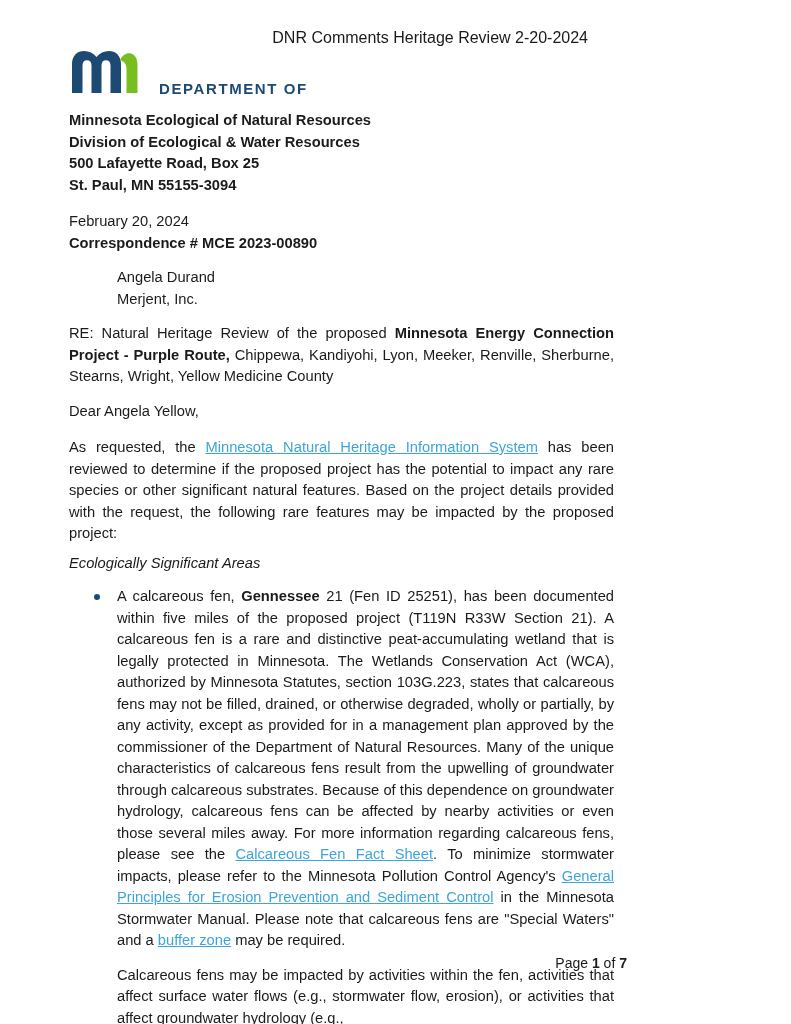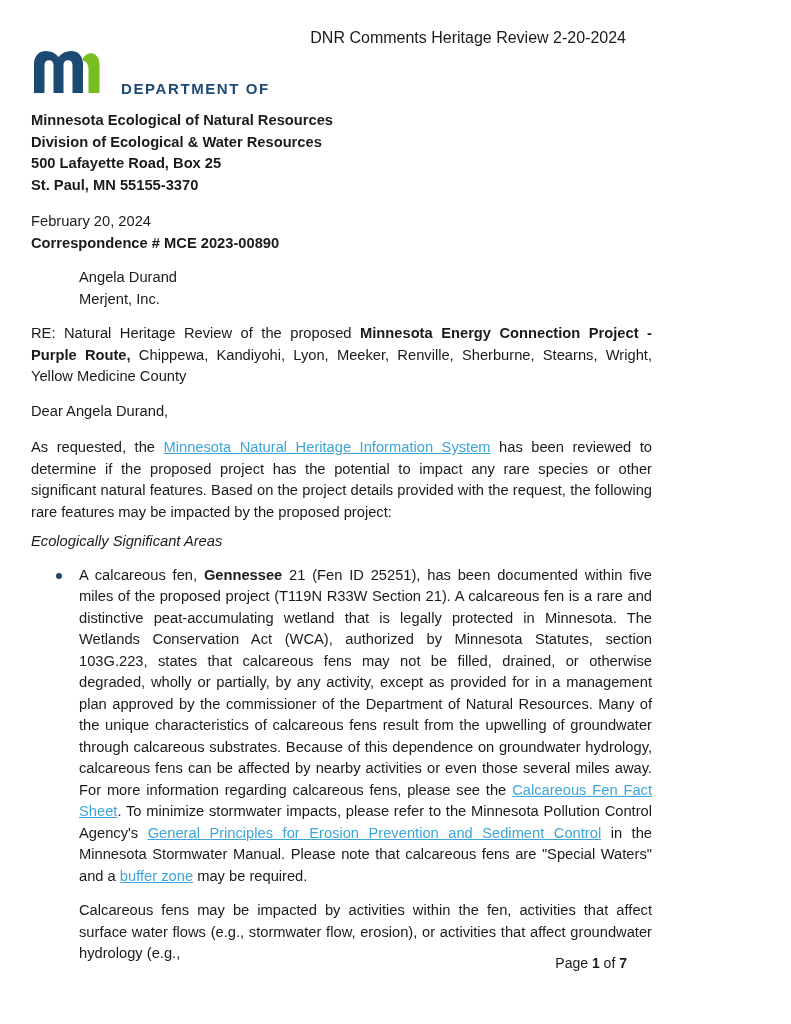--- a/index.html
+++ b/index.html
@@ -13,21 +13,21 @@
   body{
     width:791px;
     font-family:"Liberation Sans","DejaVu Sans",sans-serif;
     color:var(--ink);
   }
   .page{
     position:relative;
     width:683px;
     height:1024px;
     background:#ffffff;
-    padding:0 31px;
+    padding:0 69px;
     overflow:hidden;
     font-size:14.7px;
     line-height:21.5px;
   }
   .doc-header{
     margin-top:28px;
     text-align:right;
     padding-right:26px;
     font-size:16px;
     line-height:19px;
@@ -106,36 +106,36 @@
     </svg>
     <div class="logo-wordmark">
       <div>DEPARTMENT OF</div>
     </div>
   </div>
 
   <div class="sender">
     <div>Minnesota Ecological of Natural Resources</div>
     <div>Division of Ecological &amp; Water Resources</div>
     <div>500 Lafayette Road, Box 25</div>
-    <div>St. Paul, MN 55155-3370</div>
+    <div>St. Paul, MN 55155-3094</div>
   </div>
 
   <div class="date-block">
     <div>February 20, 2024</div>
     <div class="bold">Correspondence # MCE 2023-00890</div>
   </div>
 
   <div class="recipient">
     <div>Angela Durand</div>
     <div>Merjent, Inc.</div>
   </div>
 
   <p class="re-para"><span>RE: Natural Heritage Review of the proposed </span><span class="bold">Minnesota Energy Connection Project - Purple Route,</span><span> Chippewa, Kandiyohi, Lyon, Meeker, Renville, Sherburne, Stearns, Wright, Yellow Medicine County</span></p>
 
-  <p class="salutation">Dear Angela Durand,</p>
+  <p class="salutation">Dear Angela Yellow,</p>
 
   <p class="intro"><span>As requested, the </span><a href="#" class="doc-link">Minnesota Natural Heritage Information System</a><span> has been reviewed to determine if the proposed project has the potential to impact any rare species or other significant natural features. Based on the project details provided with the request, the following rare features may be impacted by the proposed project:</span></p>
 
   <p class="section-heading">Ecologically Significant Areas</p>
 
   <div class="bullet-row">
     <span class="bullet-marker">
       <span class="bullet-dot"></span>
     </span>
     <div class="bullet-text"><span>A calcareous fen, </span><span class="bold">Gennessee</span><span> 21 (Fen ID 25251), has been documented within five miles of the proposed project (T119N R33W Section 21). A calcareous fen is a rare and distinctive peat-accumulating wetland that is legally protected in Minnesota. The Wetlands Conservation Act (WCA), authorized by Minnesota Statutes, section 103G.223, states that calcareous fens may not be filled, drained, or otherwise degraded, wholly or partially, by any activity, except as provided for in a management plan approved by the commissioner of the Department of Natural Resources. Many of the unique characteristics of calcareous fens result from the upwelling of groundwater through calcareous substrates. Because of this dependence on groundwater hydrology, calcareous fens can be affected by nearby activities or even those several miles away. For more information regarding calcareous fens, please see the </span><a href="#" class="doc-link">Calcareous Fen Fact Sheet</a><span>. To minimize stormwater impacts, please refer to the Minnesota Pollution Control Agency's </span><a href="#" class="doc-link">General Principles for Erosion Prevention and Sediment Control</a><span> in the Minnesota Stormwater Manual. Please note that calcareous fens are "Special Waters" and a </span><a href="#" class="doc-link">buffer zone</a><span> may be required.</span></div>

